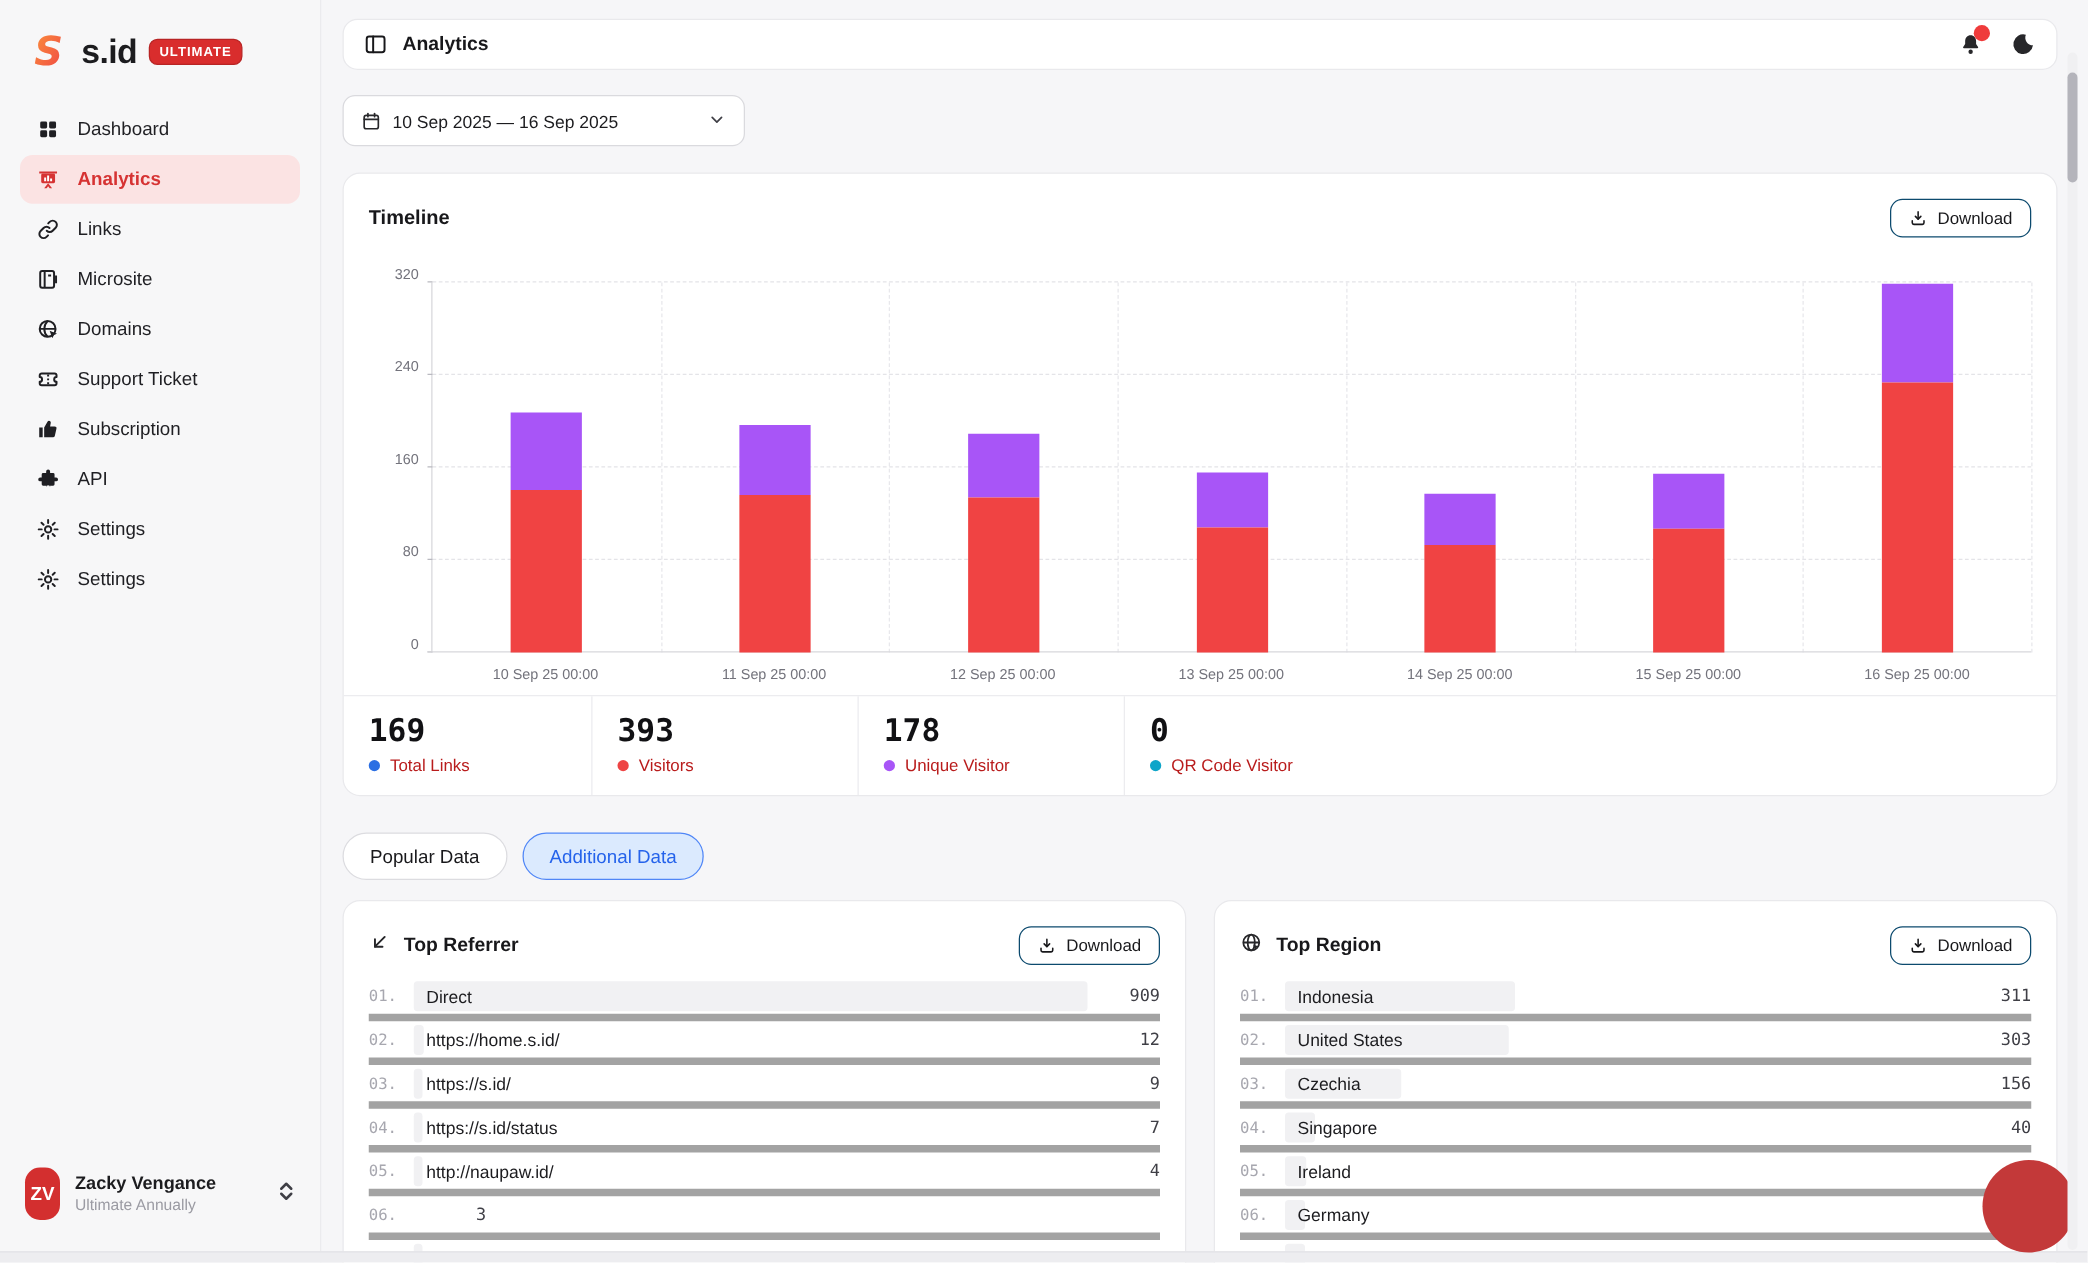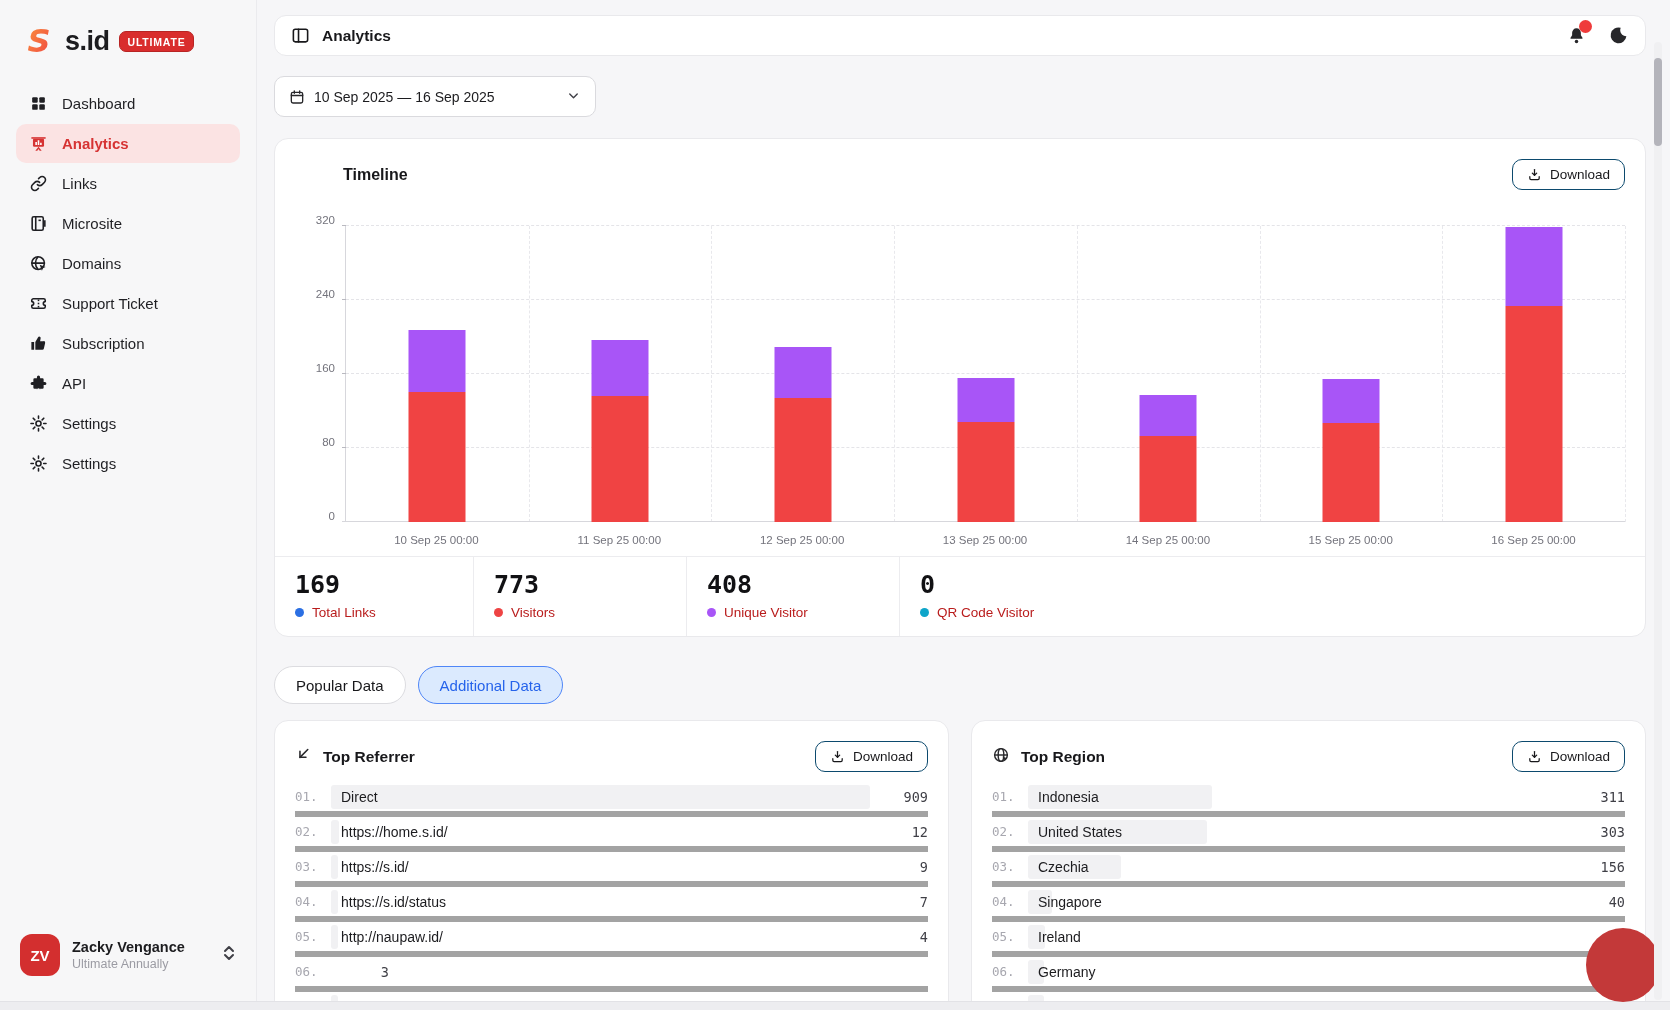--- a/index.html
+++ b/index.html
@@ -15,41 +15,41 @@
   .logo-badge { background:#d92d2d; color:#fff; font-size:10.5px; font-weight:800; letter-spacing:0.8px; padding:4px 8px 3px; border-radius:7px; border:1.5px solid #b82424; }
   nav { display:flex; flex-direction:column; gap:1px; }
   .side-item { display:flex; align-items:center; gap:14px; height:39px; padding:0 12px; border-radius:10px; cursor:pointer; }
   .side-item .s-ico { width:20px; height:20px; display:flex; align-items:center; justify-content:center; color:#1f1f23; }
   .side-item .s-lbl { font-size:15px; color:#1f1f23; }
   .side-item.active { background:#fbe3e3; }
   .side-item.active .s-lbl { color:#d63333; font-weight:600; }
   .side-item.active .s-ico { color:#d63333; }
   .side-spacer { flex:1; }
   .profile { display:flex; align-items:center; gap:12px; padding:6px 4px; border-radius:12px; cursor:pointer; }
-  .avatar { width:40px; height:42px; border-radius:12px; background:#d32f2f; color:#fff; display:flex; align-items:center; justify-content:center; font-size:15px; font-weight:700; }
+  .avatar { width:28px; height:42px; border-radius:12px; background:#d32f2f; color:#fff; display:flex; align-items:center; justify-content:center; font-size:15px; font-weight:700; }
   .p-name { font-size:14.5px; font-weight:700; color:#1c1c1f; }
   .p-plan { font-size:12.5px; color:#9b9ba3; margin-top:2px; }
   .p-chev { margin-left:auto; color:#3f3f46; }
 
   
   main { flex:1; padding:15px 24px 0 17px; position:relative; }
   .topbar { background:#fff; border:1px solid #e9e9ec; border-radius:12px; height:41px; display:flex; align-items:center; padding:0 16px; }
   .topbar-title { font-size:15.5px; font-weight:700; margin-left:12px; }
   .topbar-right { margin-left:auto; display:flex; align-items:center; gap:20px; }
   .bell-wrap { position:relative; width:22px; height:22px; cursor:pointer; }
   .bell-dot { position:absolute; right:-4px; top:-5px; width:13px; height:13px; border-radius:50%; background:#ef3b3b; }
   .icon-btn { cursor:pointer; display:flex; align-items:center; }
 
   .date-select { margin-top:20px; width:322px; height:41px; background:#fff; border:1px solid #dadade; border-radius:10px; display:flex; align-items:center; gap:9px; padding:0 14px; font-size:14px; color:#1c1c1f; cursor:pointer; }
   .date-select .chev { margin-left:auto; color:#3f3f46; }
 
   .card { background:#fff; border:1px solid #e9e9ec; border-radius:14px; }
   .timeline-card { margin-top:21px; padding:20px 20px 0 20px; }
   .card-head { display:flex; align-items:center; }
-  .card-title { font-size:16px; font-weight:700;margin-left:48px; }
+  .card-title { font-size:16px; font-weight:700; }
   .dl-btn { margin-left:auto; display:flex; align-items:center; gap:8px; background:#fff; border:1px solid #0c4a6e; border-radius:10px; padding:7px 14px; font-size:13.5px; font-weight:500; color:#18181b; cursor:pointer; }
 
   
   .chart { display:flex; margin-top:24px; }
   .y-col { width:50px; position:relative; height:296px; margin-top:12px; }
   .y-lab { position:absolute; right:10px; font-size:11.5px; color:#73737c; transform:translateY(-50%); }
   .plot { flex:1; position:relative; height:296px; margin-top:12px; border-left:1px solid #d7d7dc; }
   .gridline-h { position:absolute; left:0; right:0; border-top:1.5px dashed #e4e4e8; }
   .gridline-v { position:absolute; top:0; bottom:0; border-left:1.5px dashed #e8e8ec; }
   .baseline { position:absolute; left:-4px; right:0; bottom:0; border-top:1px solid #d7d7dc; }
@@ -347,28 +347,28 @@
     </div>
     <div class="stats" id="stats">
         <div class="stat-cell" style="width: 198px;">
           <div class="stat-val">169</div>
           <div class="stat-lab">
             <span class="dot" style="background: rgb(43, 111, 227);"></span>
             <span>Total Links</span>
           </div>
         </div>
         <div class="stat-cell" style="width: 213px;">
-          <div class="stat-val">773</div>
+          <div class="stat-val">393</div>
           <div class="stat-lab">
             <span class="dot" style="background: rgb(238, 68, 68);"></span>
             <span>Visitors</span>
           </div>
         </div>
         <div class="stat-cell" style="width: 213px;">
-          <div class="stat-val">408</div>
+          <div class="stat-val">178</div>
           <div class="stat-lab">
             <span class="dot" style="background: rgb(168, 85, 247);"></span>
             <span>Unique Visitor</span>
           </div>
         </div>
         <div class="stat-cell" style="width: auto; flex: 1 1 0%;">
           <div class="stat-val">0</div>
           <div class="stat-lab">
             <span class="dot" style="background: rgb(14, 165, 201);"></span>
             <span>QR Code Visitor</span>

